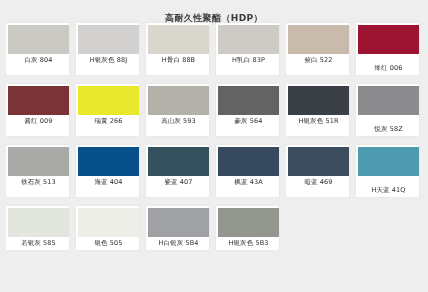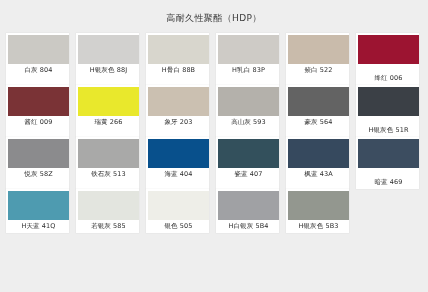--- a/index.html
+++ b/index.html
@@ -25,38 +25,39 @@
     padding: 0;
   }
 
   .page-title {
     text-align: center;
     font-size: 9px;
     line-height: 10px;
     color: #3a3a3a;
     letter-spacing: 0.4px;
     padding-top: 13px;
-    padding-bottom: 10px;
-    font-weight: normal;
+    padding-bottom: 0;
+    font-weight: bold;
     margin: 0;
     white-space: nowrap;
   }
 
   .swatch-grid {
     flex: 1 1 auto;
     display: flex;
     flex-wrap: wrap;
     align-content: flex-start;
     padding: 0 6px;
     box-sizing: border-box;
   }
 
   .swatch-card {
     width: 63px;
     margin-right: 7px;
+    margin-bottom: 9px;
     background: #ffffff;
     box-sizing: border-box;
     padding: 2px 0 0 2px;
     display: flex;
     flex-direction: column;
     box-shadow: 0 0 0 0.5px rgba(0,0,0,0.04);
   }
   .swatch-card:nth-child(6n) {
     margin-right: 0;
     gap: 8px;
@@ -113,24 +114,20 @@
       </div>
       <div class="swatch-card">
         <div class="swatch-color" style="background-color: rgb(122, 51, 54);"></div>
         <div class="swatch-label">酱红 009</div>
       </div>
       <div class="swatch-card">
         <div class="swatch-color" style="background-color: rgb(233, 232, 44);"></div>
         <div class="swatch-label">瑞黄 266</div>
       </div>
       <div class="swatch-card">
-        <div class="swatch-color" style="background-color: rgb(203, 192, 177);"></div>
-        <div class="swatch-label">象牙 203</div>
-      </div>
-      <div class="swatch-card">
         <div class="swatch-color" style="background-color: rgb(180, 177, 171);"></div>
         <div class="swatch-label">高山灰 593</div>
       </div>
       <div class="swatch-card">
         <div class="swatch-color" style="background-color: rgb(99, 99, 99);"></div>
         <div class="swatch-label">豪灰 564</div>
       </div>
       <div class="swatch-card">
         <div class="swatch-color" style="background-color: rgb(59, 64, 70);"></div>
         <div class="swatch-label">H银灰色 51R</div>

